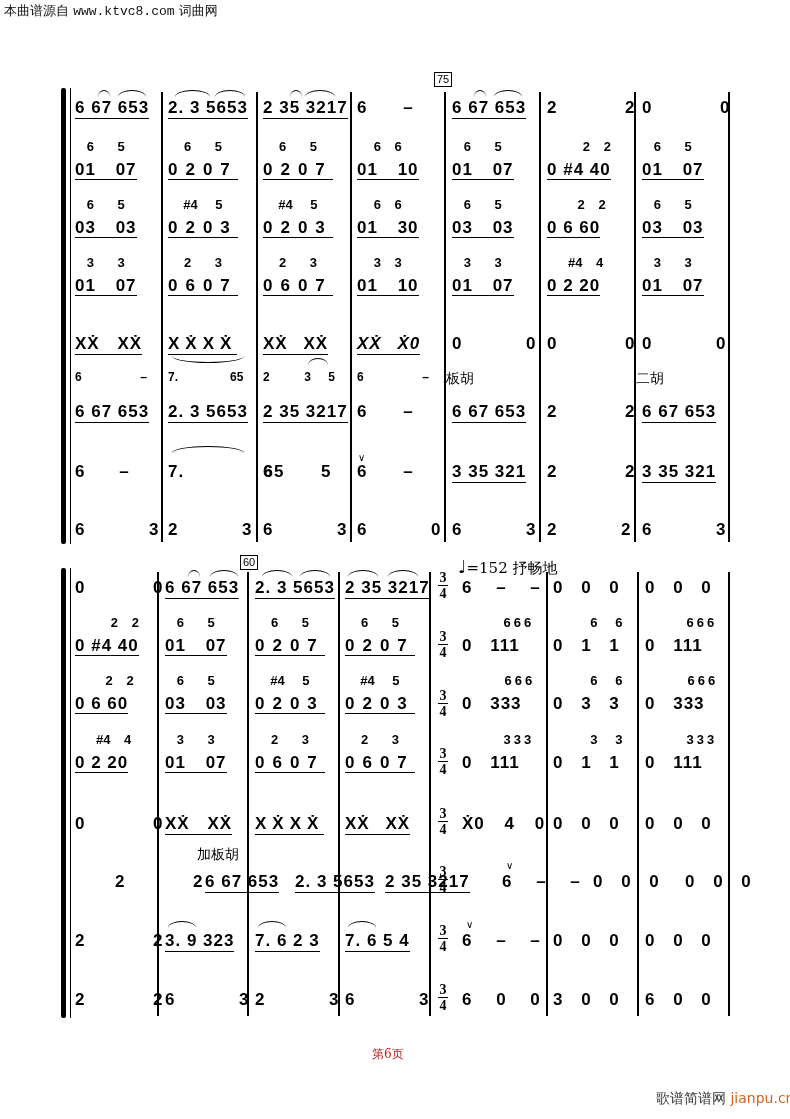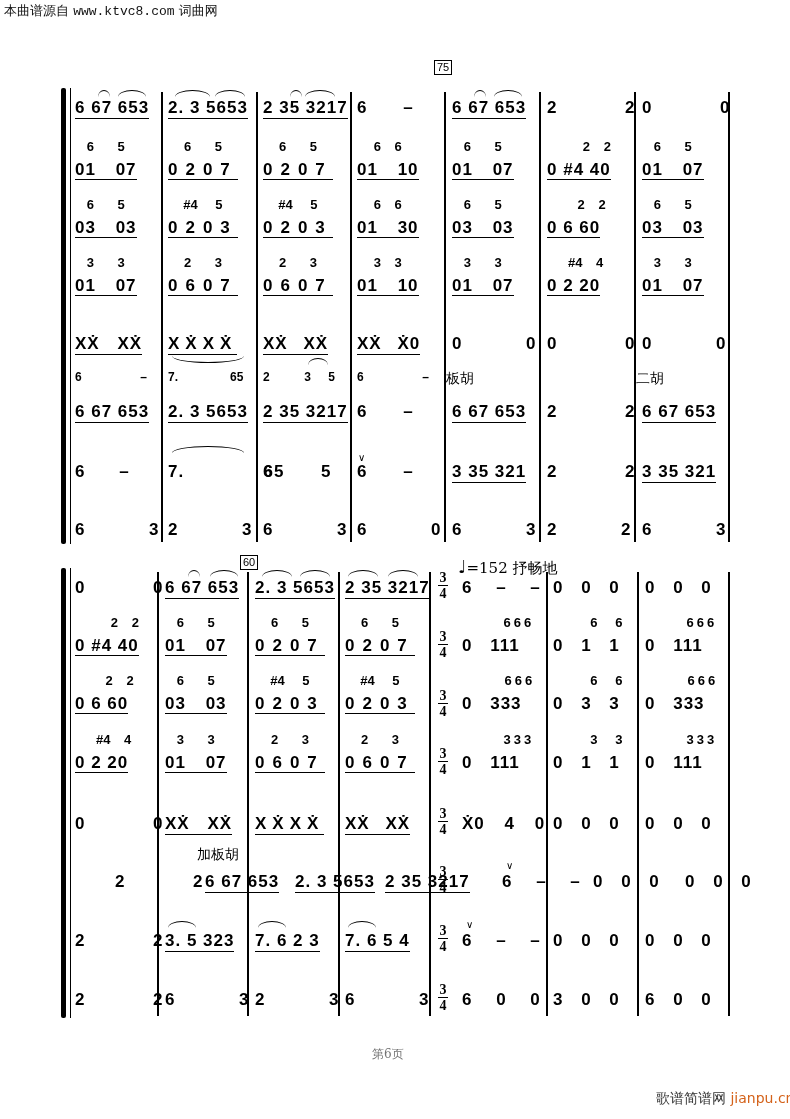--- a/index.html
+++ b/index.html
@@ -19,21 +19,21 @@
   .chord { position:relative; display:inline-block; }
   .chord .top { position:absolute; top:-20px; left:0; width:100%; text-align:center; font-weight:bold; font-size:13px; }
   .slur { position:absolute; border-top:1px solid #000; border-radius:50% 50% 0 0 / 100% 100% 0 0; height:6px; }
   .mark { position:absolute; border:1px solid #000; font-size:11px; padding:0 2px; line-height:13px; background:#fff; }
   .instr { position:absolute; font-size:14px; font-family:"DejaVu Sans", sans-serif; }
   .ts { position:absolute; width:14px; text-align:center; font-family:"Liberation Serif", serif; font-size:14px; font-weight:bold; line-height:15px; }
   .ts span { display:block; }
   .ts .line { height:1px; background:#000; margin:0 2px; }
   .tempo { position:absolute; font-size:15px; font-family:"DejaVu Serif", serif; white-space:nowrap; }
   .breath { position:absolute; font-size:10px; }
-  .footer { position:absolute; left:372px; top:1046px; font-size:12px; color:#737373; font-family:"DejaVu Serif", serif; }
+  .footer { position:absolute; left:372px; top:1046px; font-size:12px; color:#b91c1c; font-family:"DejaVu Serif", serif; }
   .wm { position:absolute; left:656px; top:1090px; font-size:14px; color:#333; font-family:"DejaVu Serif", serif; white-space:nowrap; }
   .wm .site { color:#d4621a; font-family:"DejaVu Sans", sans-serif; font-size:14px; }
 </style>
 </head>
 <body>
 
 <div class="hdr">
   <span>本曲谱源自</span>
   <span class="url">www.ktvc8.com</span>
   <span>词曲网</span>
@@ -45,21 +45,21 @@
   <div class="thin" style="left:70px; top:88px; height:456px;"></div>
 
   <div class="bar" style="left:161px; top:92px; height:450px;"></div>
   <div class="bar" style="left:256px; top:92px; height:450px;"></div>
   <div class="bar" style="left:350px; top:92px; height:450px;"></div>
   <div class="bar" style="left:444px; top:92px; height:450px;"></div>
   <div class="bar" style="left:539px; top:92px; height:450px;"></div>
   <div class="bar" style="left:634px; top:92px; height:450px;"></div>
   <div class="bar" style="left:728px; top:92px; height:450px;"></div>
 
-  <div class="mark" style="left:434px; top:60px;">75</div>
+  <div class="mark" style="left:434px; top:72px;">75</div>
 
   <div class="row" style="top:98px;">
     <div class="cell" style="left:75px;">
         <span class="n u1">6 67 653</span>
       </div>
     <div class="cell" style="left:168px;">
         <span class="n u1">2. 3 5653</span>
       </div>
     <div class="cell" style="left:263px;">
         <span class="n u1">2 35 3217</span>
@@ -162,21 +162,21 @@
     <div class="cell" style="left:75px;">
         <span class="n u1" style="word-spacing:12px;">XẊ XẊ</span>
       </div>
     <div class="cell" style="left:168px;">
         <span class="n u1" style="letter-spacing:6px;">XẊXẊ</span>
       </div>
     <div class="cell" style="left:263px;">
         <span class="n u1" style="word-spacing:10px;">XẊ XẊ</span>
       </div>
     <div class="cell" style="left:357px;">
-        <span class="n u1" style="word-spacing:10px;">XẊ Ẋ0</span>
+        <span class="n u1" style="word-spacing:10px;font-style:italic;">XẊ Ẋ0</span>
       </div>
     <div class="cell" style="left:452px;">
         <span class="n" style="word-spacing:26px;">0  0</span>
       </div>
     <div class="cell" style="left:547px;">
         <span class="n" style="word-spacing:28px;">0  0</span>
       </div>
     <div class="cell" style="left:642px;">
         <span class="n" style="word-spacing:26px;">0  0</span>
       </div>
@@ -485,21 +485,21 @@
         <span class="n" style="word-spacing:12px;">0 0 0</span>
       </div>
     <div class="breath" style="left:466px; top:-12px;">∨</div>
   </div>
 
   <div class="row" style="top:931px;">
     <div class="cell" style="left:75px;">
         <span class="n" style="word-spacing:28px;">2  2</span>
       </div>
     <div class="cell" style="left:165px;">
-        <span class="n u1">3. 5 323</span>
+        <span class="n u1">3. 9 323</span>
       </div>
     <div class="cell" style="left:255px;">
         <span class="n u1">7. 6 2 3</span>
       </div>
     <div class="cell" style="left:345px;">
         <span class="n u1">7. 6 5 4</span>
       </div>
     <div class="cell" style="left:462px;">
         <span class="n" style="word-spacing:18px;">6 – –</span>
       </div>

